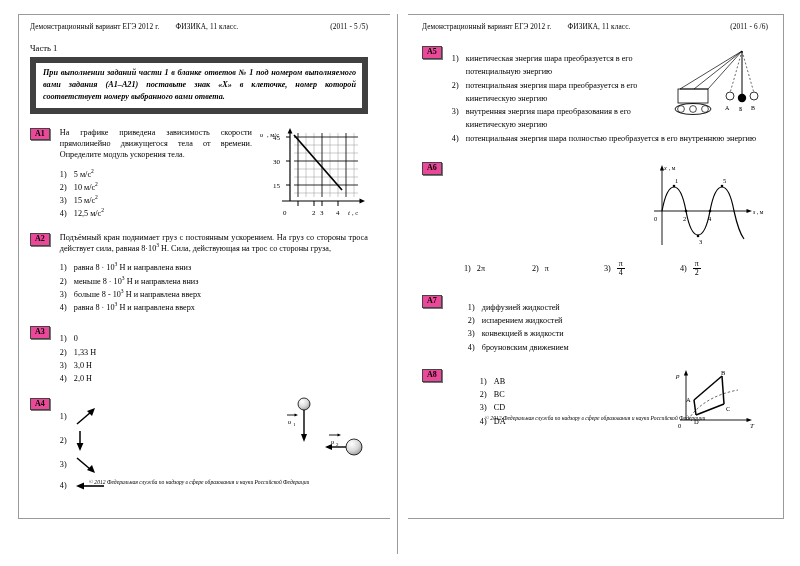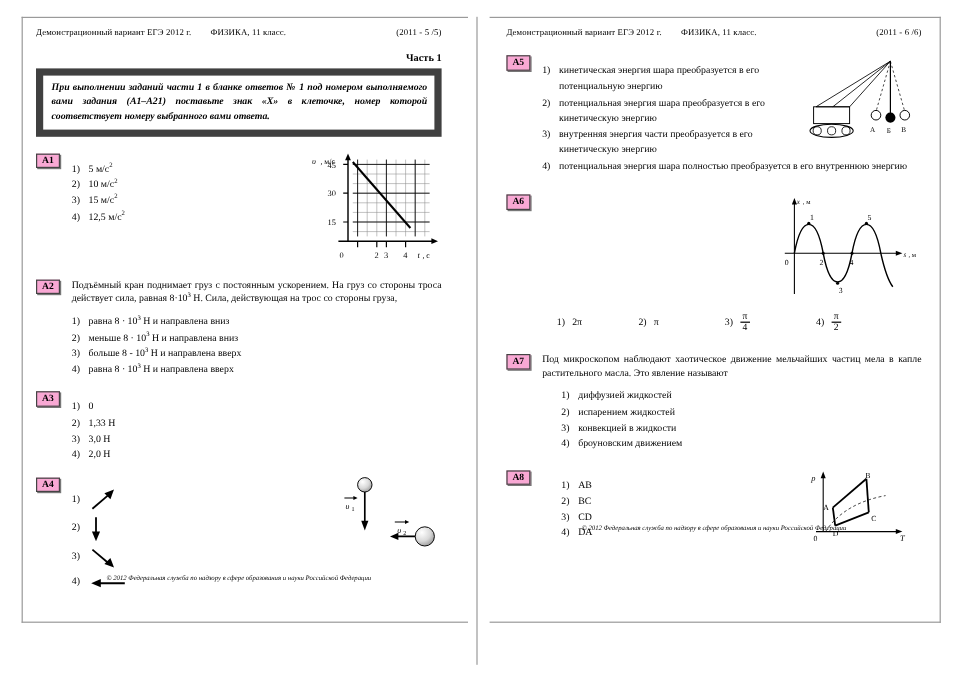--- a/index.html
+++ b/index.html
@@ -68,22 +68,22 @@
     font-size: 7.3px;
     letter-spacing: .1px;
     margin-bottom: 12px;
     white-space: nowrap;
   }
   .hdr .h1 { }
   .hdr .h2 { margin-left: 16px; }
   .hdr .h3 { margin-left: auto; }
 
   .part-title {
-    text-align: right;
-    font-weight: bold;
+    text-align: left;
+    font-weight: normal;
     font-size: 8.6px;
     margin: 2px 0 4px 0;
   }
   .instr {
     border: 6px solid #404040;
     padding: 4px 6px 5px 7px;
     font-style: italic;
     font-weight: bold;
     font-size: 8.2px;
     line-height: 1.45;
@@ -99,21 +99,21 @@
   }
   .qcode {
     flex: 0 0 auto;
     border: 1px solid #444;
     box-shadow: 1px 1px 0 #777;
     font-weight: bold;
     font-size: 8px;
     padding: 1px 4px 1px 4px;
     line-height: 1.1;
     margin-top: 1px;
-    background: #f9a8d4;
+    background: #ec4899;
   }
   .qbody {
     margin-left: 10px;
     flex: 1 1 auto;
     position: relative;
   }
   .qtext {
     font-size: 8.2px;
     line-height: 1.38;
     text-align: justify;
@@ -248,20 +248,21 @@
               <text x="54" y="88" font-family="Liberation Serif, serif" font-size="7">2</text>
               <text x="62" y="88" font-family="Liberation Serif, serif" font-size="7">3</text>
               <text x="78" y="88" font-family="Liberation Serif, serif" font-size="7">4</text>
               <text x="25" y="88" font-family="Liberation Serif, serif" font-size="7">0</text>
               <text x="90" y="88" font-family="Liberation Serif, serif" font-size="7" font-style="italic">t</text>
               <text x="94" y="88" font-family="Liberation Serif, serif" font-size="6.5">, c</text>
 
               <line x1="36" y1="8" x2="84" y2="63" stroke="#000" stroke-width="1.7"></line>
             </svg>
           </div>
+          <div class="qtext">На графике приведена зависимость скорости прямолинейно движущегося тела от времени. Определите модуль ускорения тела.</div>
           <div class="opts">
             <div class="opt">
                 <span class="num">1)</span>
                 <span class="txt">5 м/с<sup>2</sup></span>
               </div>
             <div class="opt">
                 <span class="num">2)</span>
                 <span class="txt">10 м/с<sup>2</sup></span>
               </div>
             <div class="opt">
@@ -450,21 +451,21 @@
             <div class="opt">
                 <span class="num">1)</span>
                 <span class="txt">кинетическая энергия шара преобразуется в его потенциальную энергию</span>
               </div>
             <div class="opt">
                 <span class="num">2)</span>
                 <span class="txt">потенциальная энергия шара преобразуется в его кинетическую энергию</span>
               </div>
             <div class="opt">
                 <span class="num">3)</span>
-                <span class="txt">внутренняя энергия части преобразуется в его кинетическую энергию</span>
+                <span class="txt">внутренняя энергия шара преобразования в его кинетическую энергию</span>
               </div>
             <div class="opt">
                 <span class="num">4)</span>
                 <span class="txt">потенциальная энергия шара полностью преобразуется в его внутреннюю энергию</span>
               </div>
           </div>
         </div>
       </div>
 
       <div class="q" style="margin-top:16px;">
@@ -522,21 +523,20 @@
           <span class="frac">
             <span class="top">π</span>
             <span class="bot">2</span>
           </span>
         </div>
       </div>
 
       <div class="q" style="margin-top:16px;">
         <div class="qcode">А7</div>
         <div class="qbody">
-          <div class="qtext">Под микроскопом наблюдают хаотическое движение мельчайших частиц мела в капле растительного масла. Это явление называют</div>
           <div class="opts" style="margin-left:16px;">
             <div class="opt">
                 <span class="num">1)</span>
                 <span class="txt">диффузией жидкостей</span>
               </div>
             <div class="opt">
                 <span class="num">2)</span>
                 <span class="txt">испарением жидкостей</span>
               </div>
             <div class="opt">
@@ -544,21 +544,21 @@
                 <span class="txt">конвекцией в жидкости</span>
               </div>
             <div class="opt">
                 <span class="num">4)</span>
                 <span class="txt">броуновским движением</span>
               </div>
           </div>
         </div>
       </div>
 
-      <div class="q" style="margin-top:14px;">
+      <div class="q" style="margin-top:14px;gap:12px;">
         <div class="qcode">А8</div>
         <div class="qbody clearfix">
           <div class="wrap-fig-right">
             <svg width="96" height="62" viewBox="0 0 96 62">
               <text x="4" y="10" font-family="Liberation Serif, serif" font-size="7" font-style="italic">p</text>
 
               <line x1="14" y1="52" x2="14" y2="6" stroke="#000" stroke-width="0.9"></line>
               <polygon points="14,2 11.9,7.5 16.1,7.5" fill="#000"></polygon>
 
               <line x1="8" y1="52" x2="76" y2="52" stroke="#000" stroke-width="0.9"></line>

